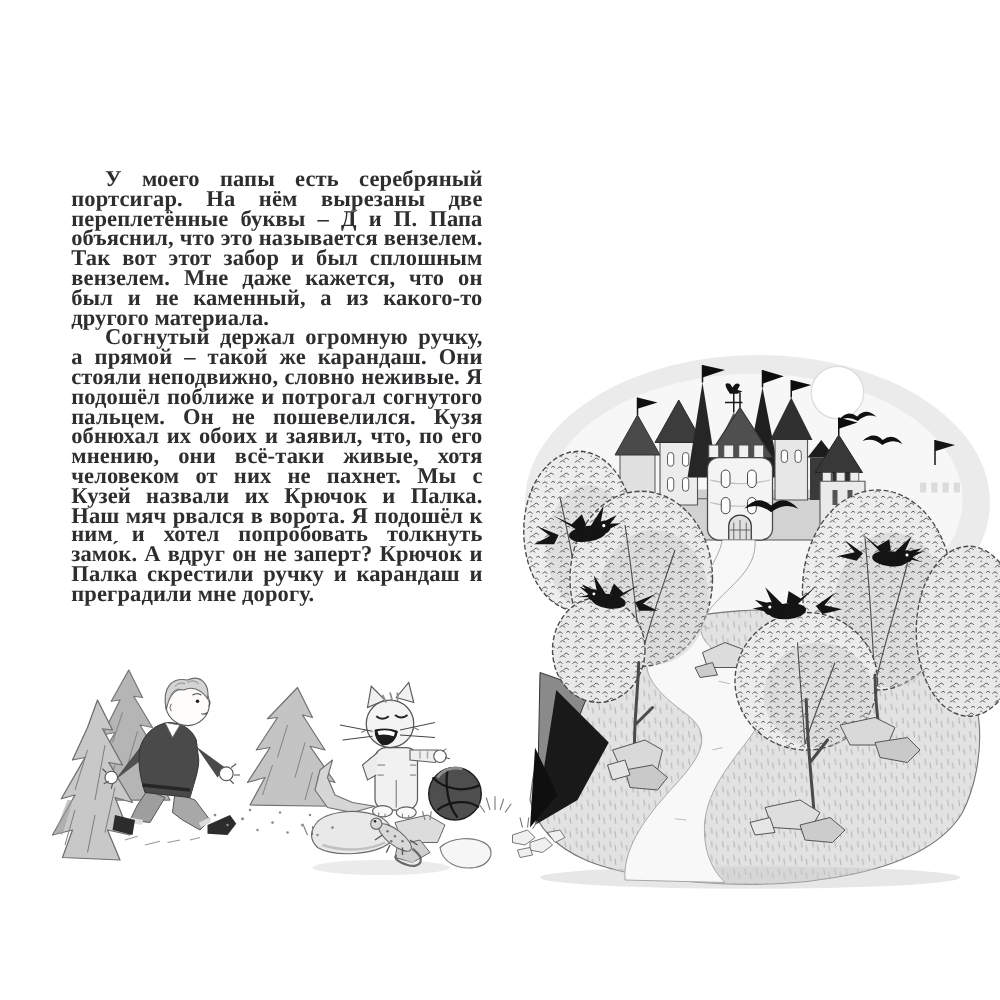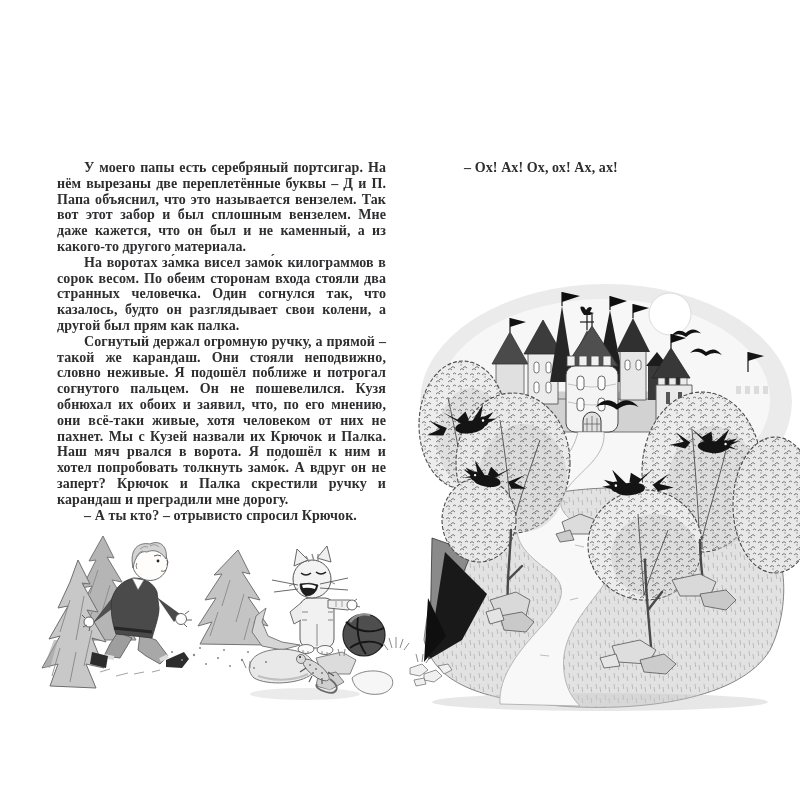--- a/index.html
+++ b/index.html
@@ -6,47 +6,43 @@
   body{
     width:800px;height:800px;position:relative;overflow:hidden;
     background:#ffffff;
     font-family:"Liberation Serif","DejaVu Serif",serif;
   }
   .spread{position:absolute;inset:0;}
   .page-text{
     position:absolute;
     width:329px;
     color:#2e2e31;
-    font-size:14px;
+    font-size:18px;
     line-height:15.8px;
     font-weight:600;
     text-align:justify;
     letter-spacing:0.1px;
     hyphens:auto;
-    margin-top:24px;
   }
   #left-text{left:57px;top:136px;}
   #right-text{left:437px;top:136px;}
   .page-text p{margin:0;text-indent:27px;}
   #illustration{position:absolute;left:0;top:0;width:800px;height:800px;}
 </style>
 </head>
 <body>
 
 <div class="spread">
 
   <div class="page-text" id="left-text">
     <p>У моего папы есть серебряный портсигар. На нём вырезаны две переплетённые буквы – Д и П. Папа объяснил, что это называется вензелем. Так вот этот забор и был сплошным вензелем. Мне даже кажется, что он был и не каменный, а из какого-то другого материала.</p>
-    <p>На воротах за́мка висел замо́к килограммов в сорок весом. По обеим сторонам входа стояли два странных человечка. Один согнулся так, что казалось, будто он разглядывает свои колени, а другой был прям как палка.</p>
     <p>Согнутый держал огромную ручку, а прямой – такой же карандаш. Они стояли неподвижно, словно неживые. Я подошёл поближе и потрогал согнутого пальцем. Он не пошевелился. Кузя обнюхал их обоих и заявил, что, по его мнению, они всё-таки живые, хотя человеком от них не пахнет. Мы с Кузей назвали их Крючок и Палка. Наш мяч рвался в ворота. Я подошёл к ним и хотел попробовать толкнуть замо́к. А вдруг он не заперт? Крючок и Палка скрестили ручку и карандаш и преградили мне дорогу.</p>
-    <p>– А ты кто? – отрывисто спросил Крючок.</p>
   </div>
 
   <div class="page-text" id="right-text">
-    <p>– Ох! Ах! Ох, ох! Ах, ах!</p>
   </div>
 
   <svg id="illustration" viewBox="0 0 800 800">
     <defs>
       <pattern id="leafP" width="12" height="12" patternUnits="userSpaceOnUse">
         <path d="M2,3 q2,-3 4,0 M7,8 q2,-3 4,0 M4,10 q2,-3 4,0 M9,2 q1.5,-2 3,0" stroke="#3f3f3f" stroke-width="0.8" fill="none" opacity="0.85"></path>
         <circle cx="5" cy="5" r="0.7" fill="#3f3f3f" opacity="0.6"></circle>
       </pattern>
       <pattern id="grassP" width="9" height="11" patternUnits="userSpaceOnUse">
         <path d="M2,2 L2.7,7 M6,5 L6.7,10" stroke="#6f6f6f" stroke-width="0.9" fill="none" opacity="0.7"></path>

